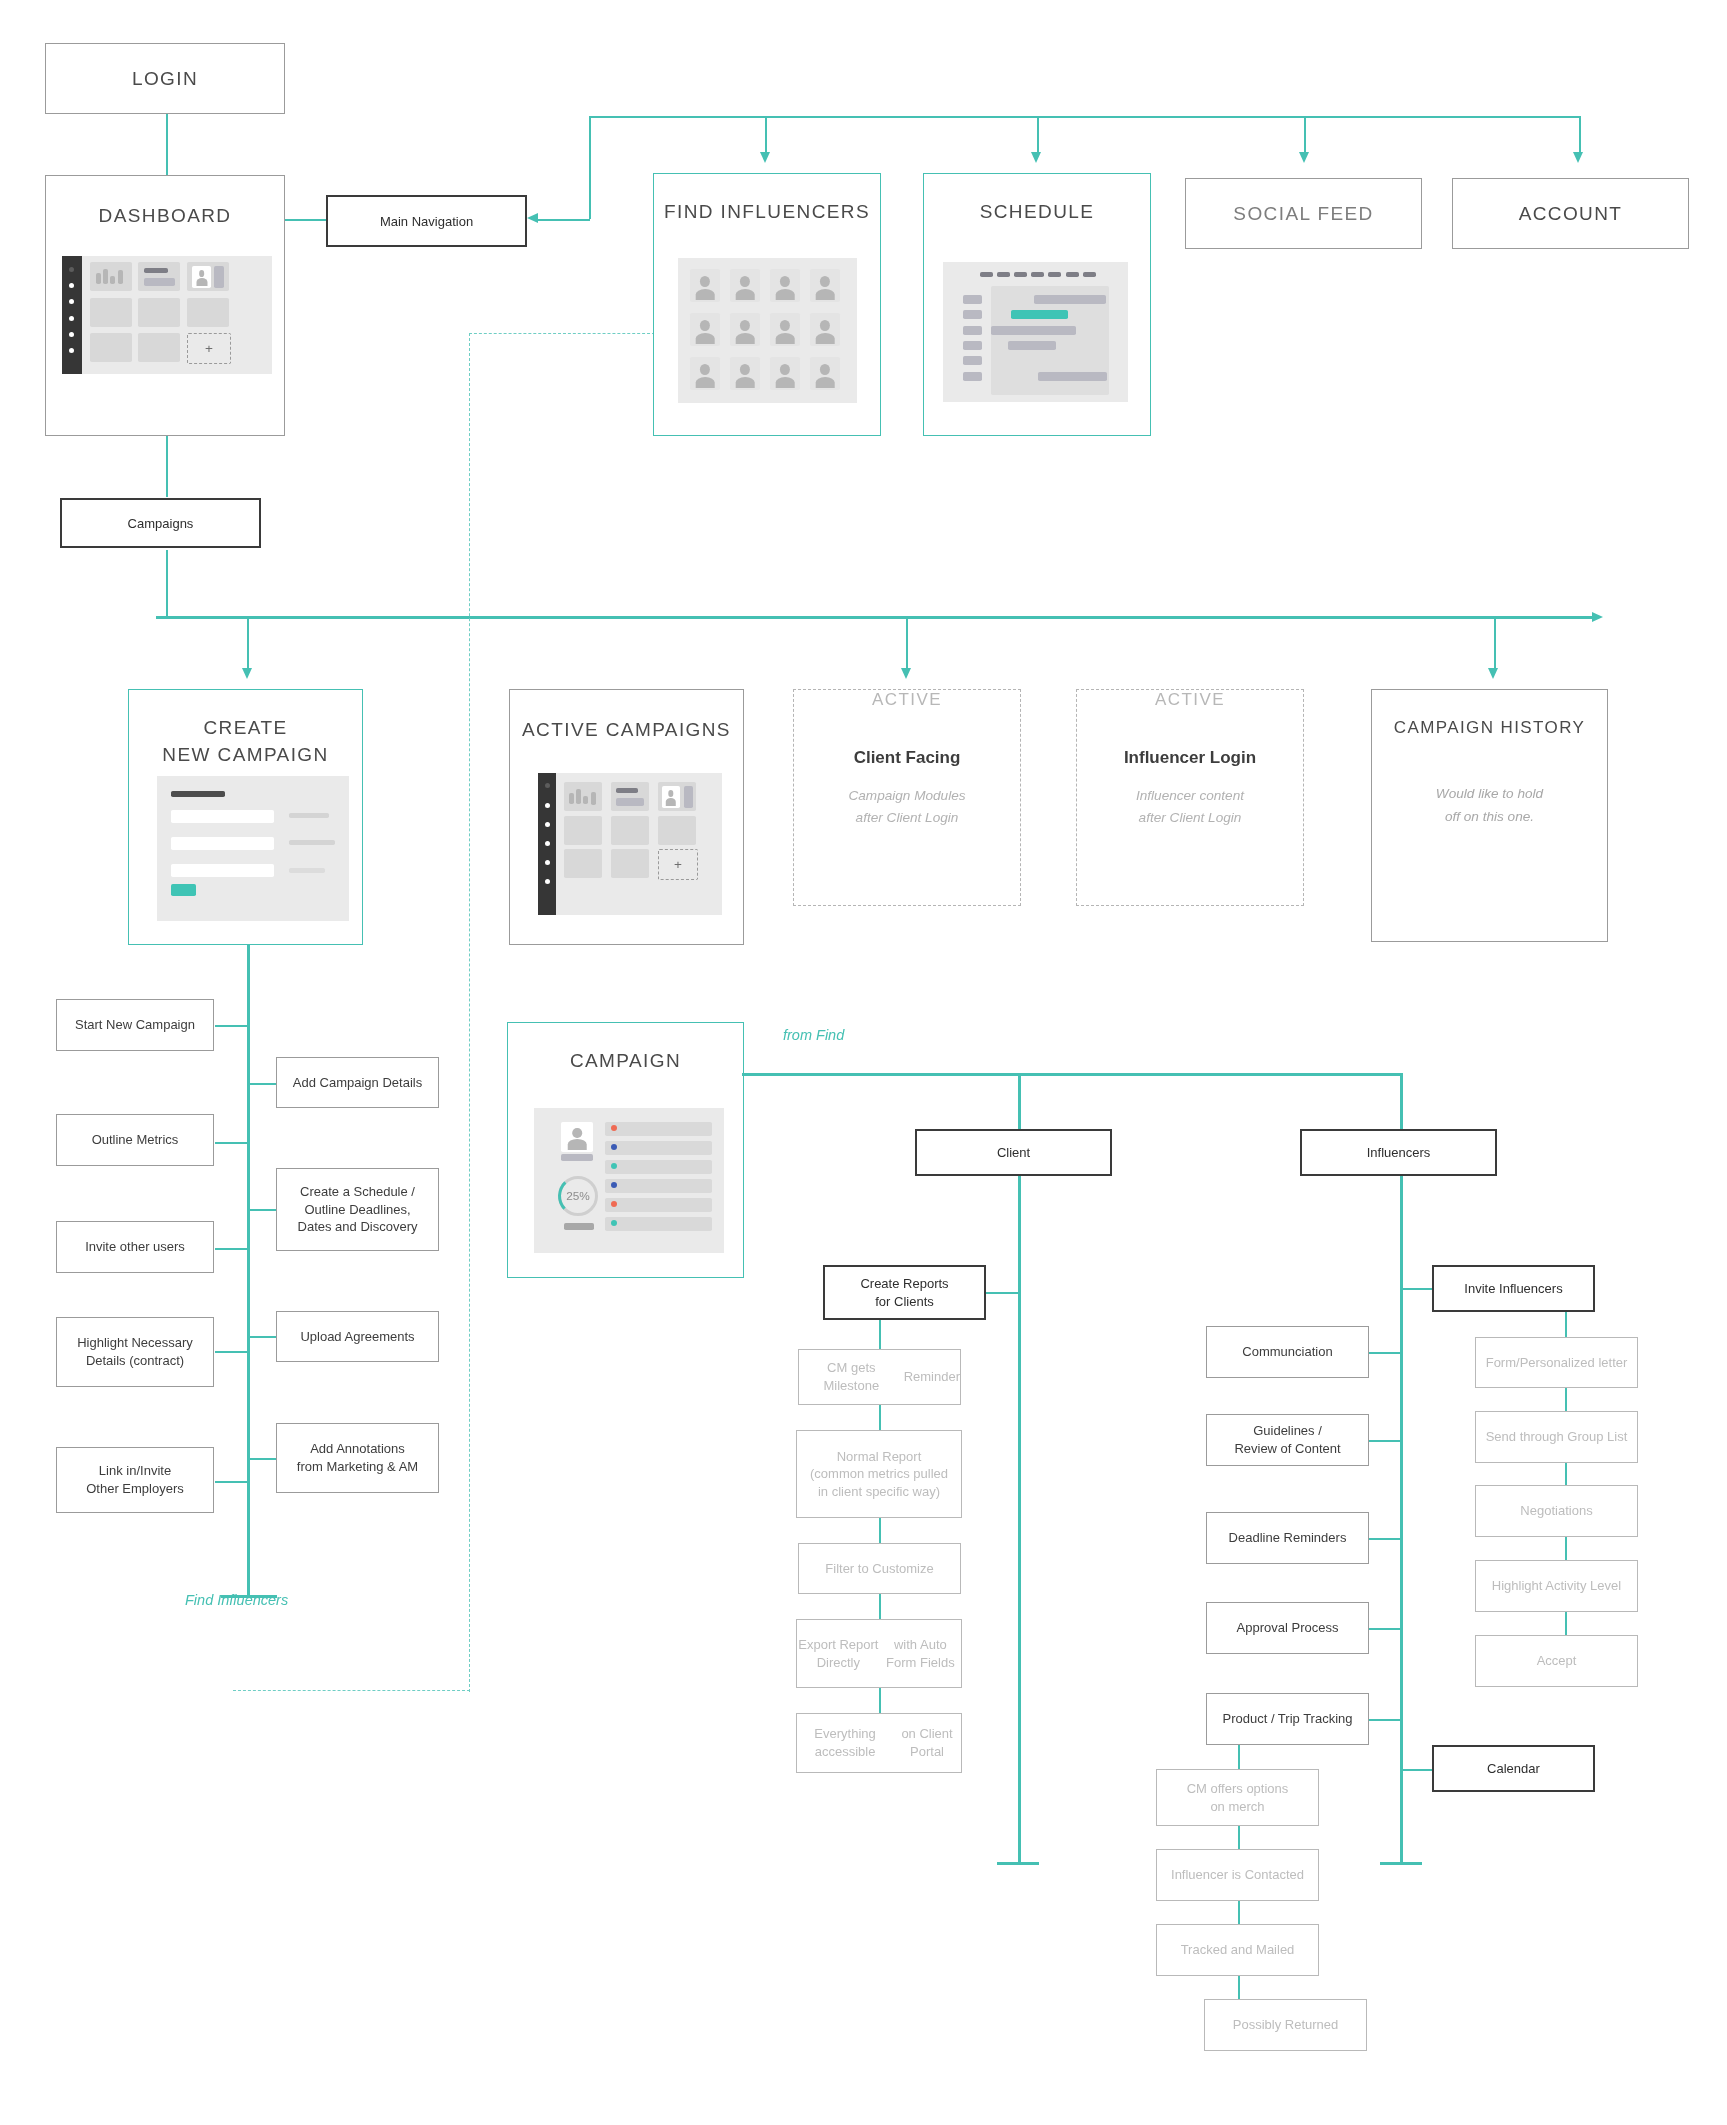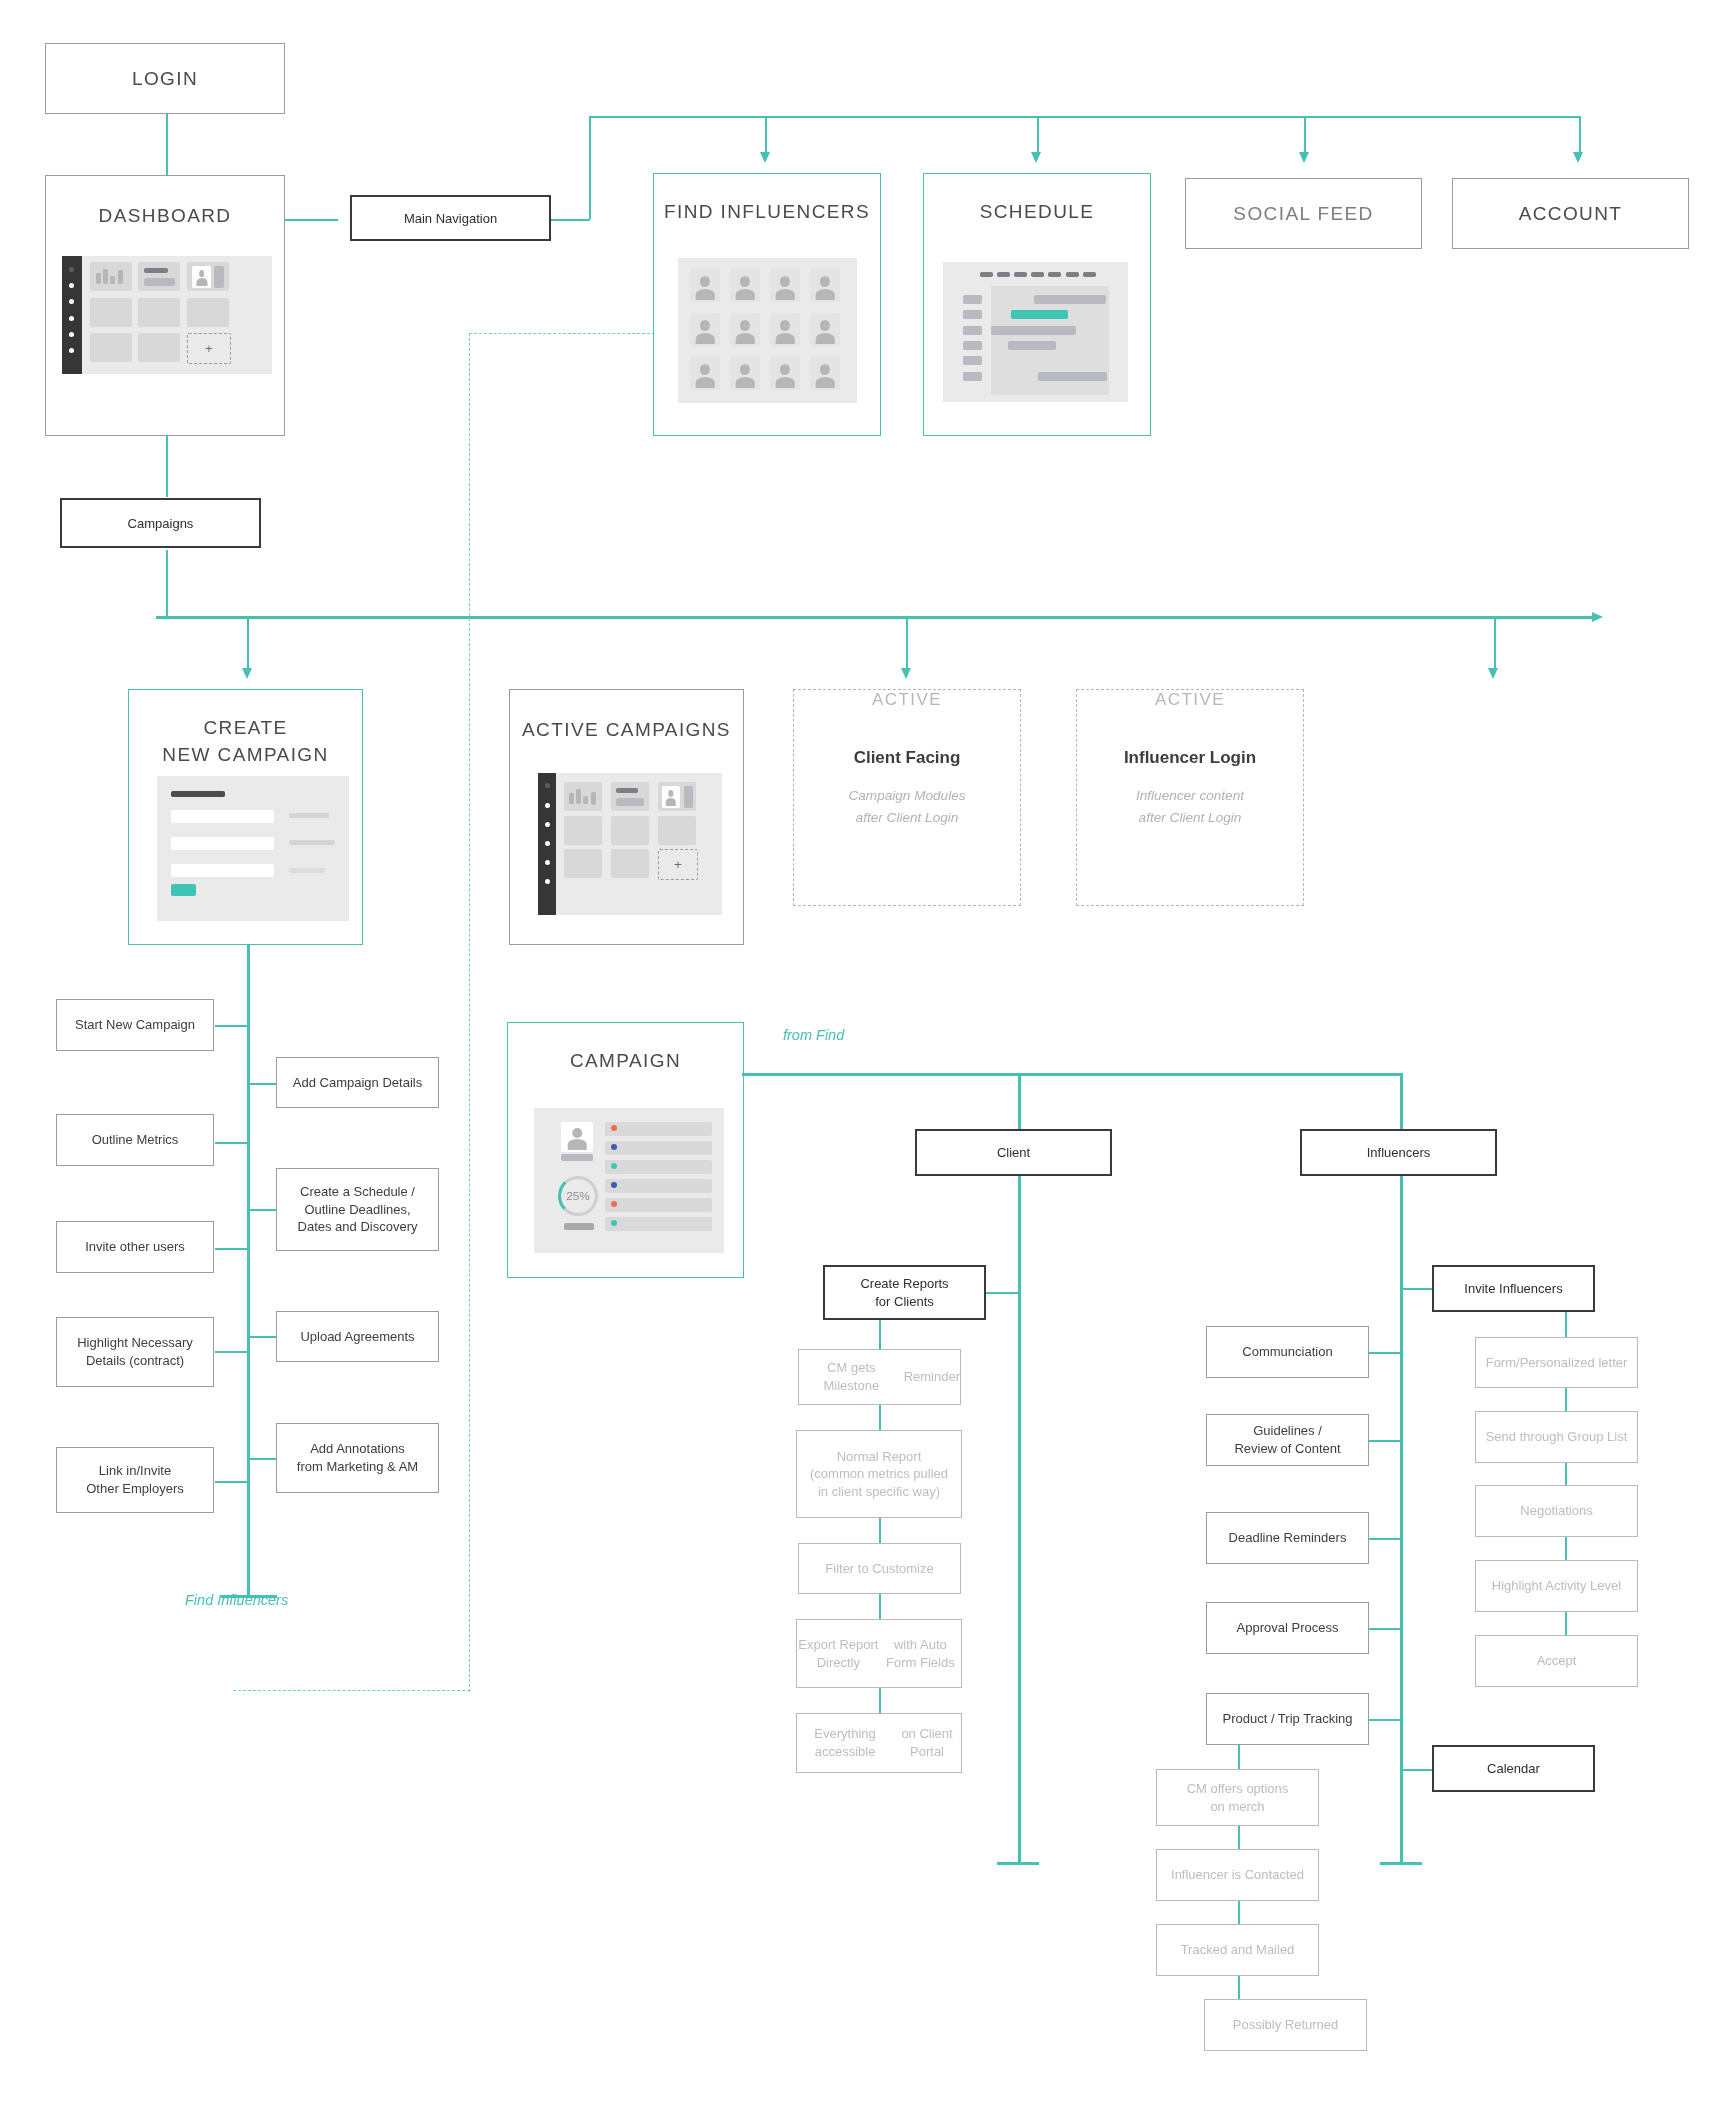--- a/index.html
+++ b/index.html
@@ -107,21 +107,21 @@
 
   <div class="dash-h" style="left:469px;top:333px;width:186px;"></div>
   <div class="dash-v" style="left:469px;top:333px;height:1359px;"></div>
   <div class="dash-h" style="left:233px;top:1690px;width:237px;"></div>
   <div class="flowlabel" style="left:185px;top:1592px;">Find Influencers</div>
 
   <div class="node card" style="left:45px;top:43px;width:240px;height:71px;align-items:center;justify-content:center;">
     <span class="card-title" style="margin-top:0;">LOGIN</span>
   </div>
 
-  <div class="node hbox" style="left:350px;top:195px;width:201px;height:46px;">
+  <div class="node hbox" style="left:326px;top:195px;width:201px;height:52px;">
     <span>Main Navigation</span>
   </div>
 
   <div class="node card" style="left:45px;top:175px;width:240px;height:261px;">
     <span class="card-title">DASHBOARD</span>
   </div>
 
   <div class="wf" style="left:62px;top:256px;width:210px;height:118px;"></div>
   <div class="wf-rail" style="left:62px;top:256px;width:20px;height:118px;"></div>
   <div class="wf-dot dim" style="left:69px;top:267px;width:5.4px;height:5.4px;"></div>
@@ -251,20 +251,25 @@
     <span class="ghost-sub" style="margin-top:1.8px;">after Client Login</span>
   </div>
 
   <div class="node card dashed" style="left:1076px;top:689px;width:228px;height:217px;">
     <span class="ghost-kicker">ACTIVE</span>
     <span class="ghost-title">Influencer Login</span>
     <span class="ghost-sub">Influencer content</span>
     <span class="ghost-sub" style="margin-top:1.8px;">after Client Login</span>
   </div>
 
+  <div class="node card" style="left:1371px;top:689px;width:237px;height:253px;">
+    <span class="card-title" style="font-size:17px;">CAMPAIGN HISTORY</span>
+    <span class="hist-note">Would like to hold</span>
+    <span class="hist-note" style="margin-top:1.8px;">off on this one.</span>
+  </div>
 
   <div class="ln lnv" style="left:247px;top:945px;height:651px;width:2.7px;"></div>
   <div class="ln lnh" style="left:221px;top:1595px;width:56px;height:2.7px;"></div>
 
   <div class="ln lnh" style="left:215px;top:1025px;width:34px;"></div>
   <div class="ln lnh" style="left:215px;top:1142px;width:34px;"></div>
   <div class="ln lnh" style="left:215px;top:1248px;width:34px;"></div>
   <div class="ln lnh" style="left:215px;top:1351px;width:34px;"></div>
   <div class="ln lnh" style="left:215px;top:1481px;width:34px;"></div>
 

